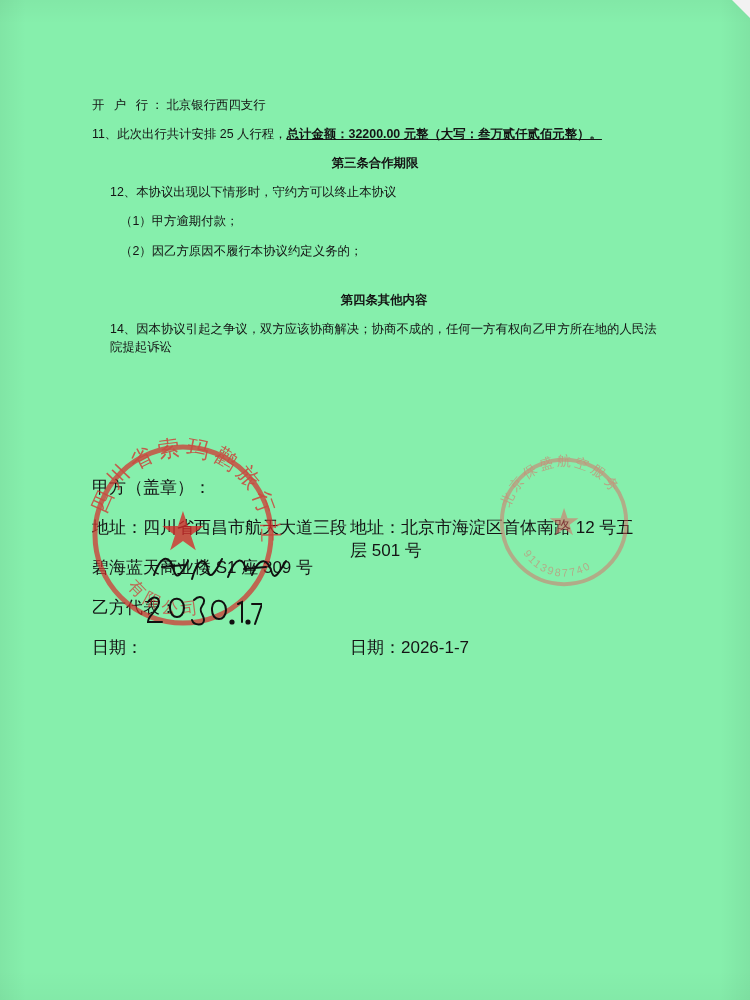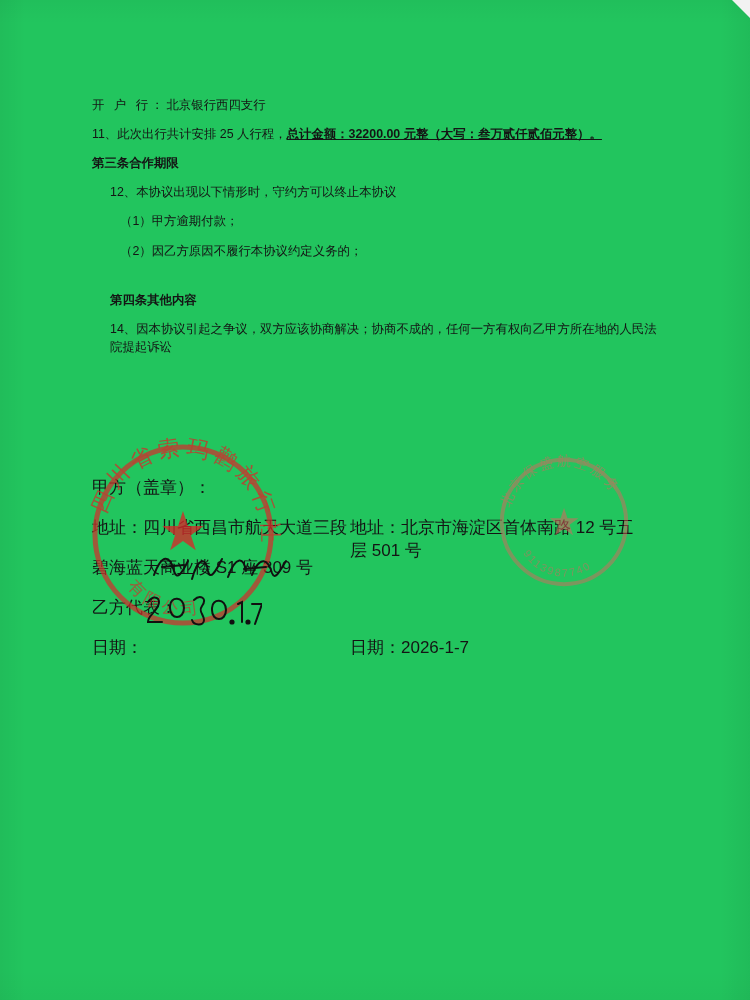--- a/index.html
+++ b/index.html
@@ -10,21 +10,21 @@
   body {
     width: 750px;
     height: 1000px;
     font-family: "Liberation Sans", sans-serif;
     overflow: hidden;
   }
   .page {
     position: relative;
     width: 750px;
     height: 1000px;
-    background: #22c55e;
+    background: #86efac;
     overflow: hidden;
   }
   
   .scan-tint {
     position: absolute;
     inset: 0;
     background:
       linear-gradient(to right, rgba(0,0,0,0.045) 0px, rgba(0,0,0,0.0) 26px),
       linear-gradient(to left, rgba(0,0,0,0.05) 0px, rgba(0,0,0,0.0) 30px),
       linear-gradient(to bottom, rgba(0,0,0,0.03) 0px, rgba(0,0,0,0) 24px),
@@ -40,21 +40,21 @@
     font-size: 12.4px;
     line-height: 1.5;
   }
   .line {
     margin: 0 0 10.5px 0;
     white-space: nowrap;
   }
   .line.wrap { white-space: normal; }
   .indent1 { padding-left: 18px; }
   .indent2 { padding-left: 28px; }
-  .bold { font-weight: bold; }
+  .bold { font-weight: bold; text-align: center; }
   .u { text-decoration: underline; }
   .spaced { letter-spacing: 3px; }
   .gap-md { height: 20px; }
 
   
   .sig-block {
     position: absolute;
     left: 92px;
     top: 476px;
     width: 566px;

